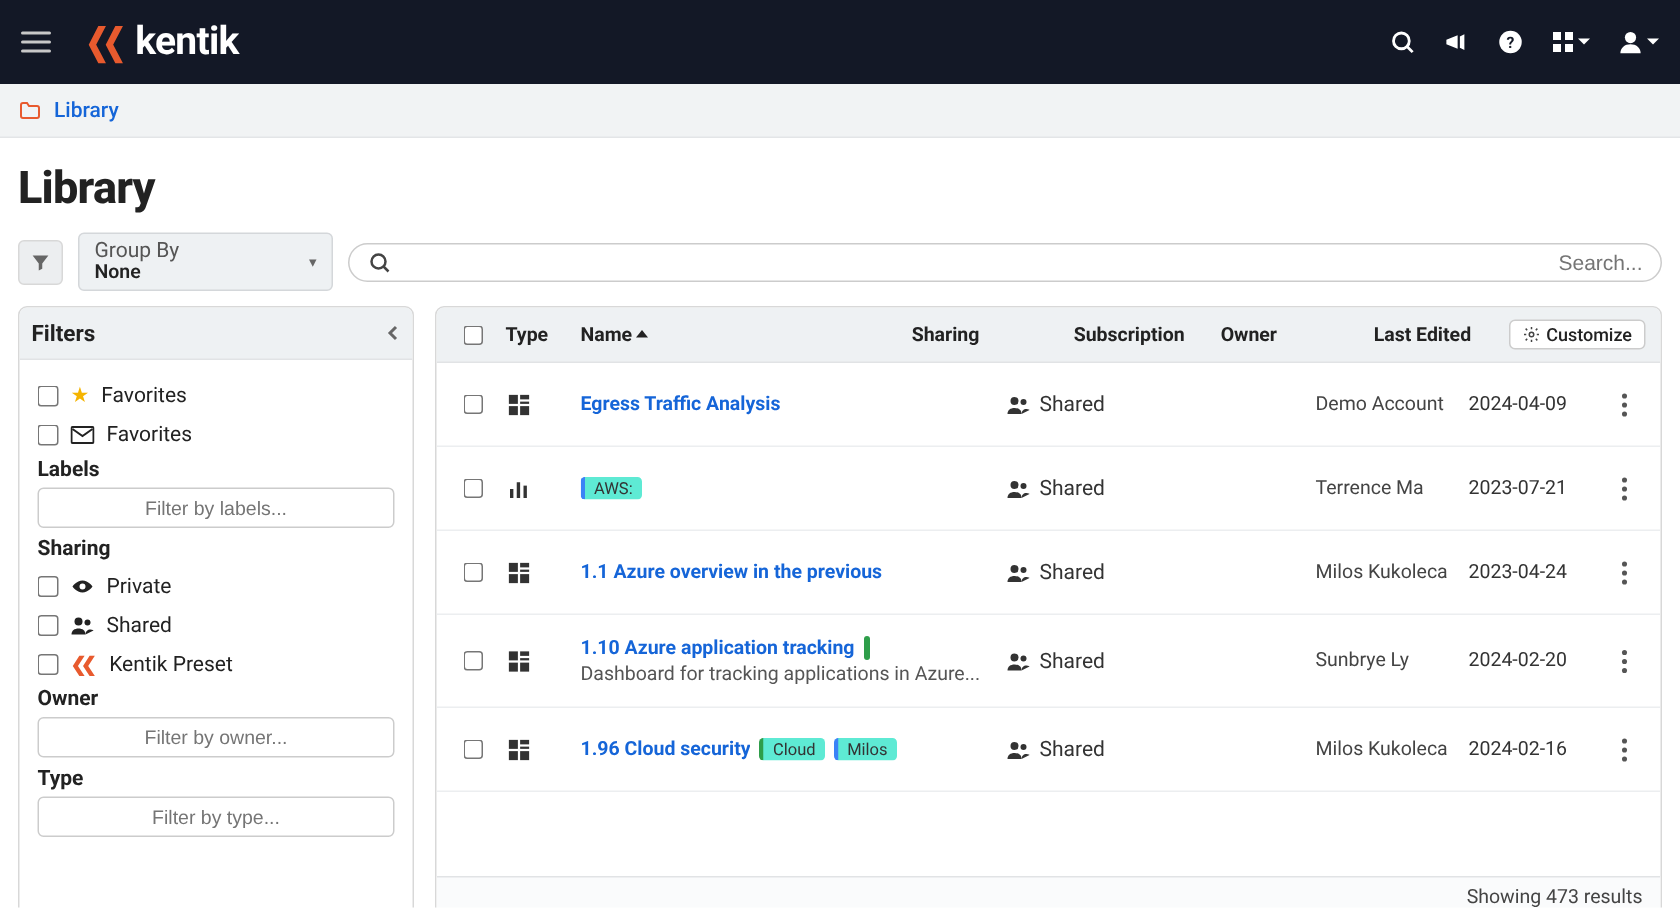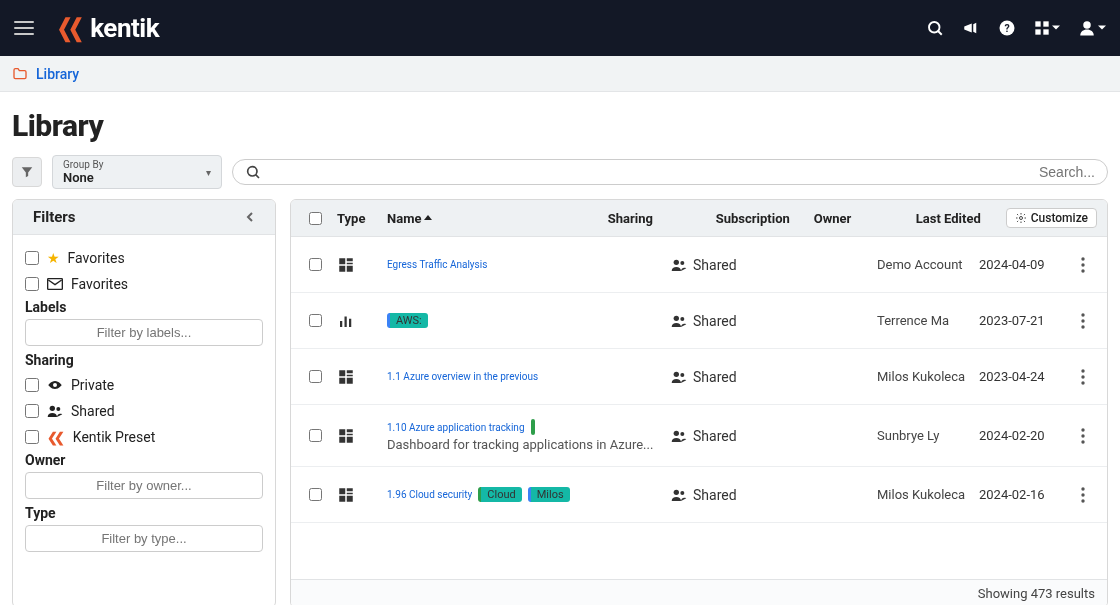--- a/index.html
+++ b/index.html
@@ -24,30 +24,30 @@
 .crumb-actions > div { cursor: pointer; display: flex; align-items: center; gap: 4px; }
 
 
 .page-title { padding: 16px 12px 12px; font-size: 30px; font-weight: 800; letter-spacing: -0.5px; }
 
 
 .controls-row { display: flex; align-items: center; gap: 10px; padding: 0 12px 10px; }
 .filter-btn { width: 30px; height: 30px; border: 1px solid #d8d8d8; background: #eceef0; border-radius: 4px; display: flex; align-items: center; justify-content: center; cursor: pointer; }
 .groupby-box { border: 1px solid #d4d7da; background: #eef1f3; border-radius: 4px; padding: 3px 10px; width: 170px; display: flex; align-items: center; justify-content: space-between; cursor: pointer; }
 .groupby-box .gb-text { display: flex; flex-direction: column; line-height: 1.15; }
-.groupby-box .gb-label { font-size: 10px; color: #555; }
+.groupby-box .gb-label { font-size: 14px; color: #555; }
 .groupby-box .gb-value { font-size: 13px; font-weight: 600; }
 .groupby-box .caret { color: #666; font-size: 10px; }
 .search-wrap { flex: 1; display: flex; align-items: center; border: 1px solid #ccc; border-radius: 18px; padding: 4px 12px; background: #fff; }
 .search-wrap input { flex: 1; border: none; outline: none; font-size: 14px; background: transparent; }
 
 
 .main { display: flex; gap: 14px; padding: 0 12px; height: calc(605px - 56px - 36px - 56px - 48px); }
 .sidebar { width: 264px; border: 1px solid #d8d8d8; border-radius: 6px; background: #fff; display: flex; flex-direction: column; overflow: hidden; }
-.sidebar-head { background: #eef1f3; padding: 8px 20px; display: flex; align-items: center; justify-content: space-between; border-bottom: 1px solid #e1e3e5; }
+.sidebar-head { background: #eef1f3; padding: 8px 8px; display: flex; align-items: center; justify-content: space-between; border-bottom: 1px solid #e1e3e5; }
 .sidebar-head .title { font-weight: 700; font-size: 15px; }
 .sidebar-head .collapse { color: #666; cursor: pointer; font-size: 12px; }
 .sidebar-body { padding: 10px 12px; overflow-y: auto; flex: 1; }
 .filter-row { display: flex; align-items: center; gap: 8px; padding: 5px 0; }
 .filter-row input[type=checkbox] { width: 14px; height: 14px; cursor: pointer; }
 .filter-section-label { font-weight: 700; margin-top: 2px; margin-bottom: 4px; font-size: 14px; }
 .filter-input { width: 100%; border: 1px solid #ccc; border-radius: 4px; padding: 5px 8px; font-size: 13px; margin-bottom: 4px; text-align: center; }
 
 .content { flex: 1; border: 1px solid #d8d8d8; border-radius: 6px; display: flex; flex-direction: column; overflow: hidden; position: relative; }
 .table-head { display: flex; align-items: center; background: #eef1f3; padding: 8px 10px; border-bottom: 1px solid #e1e3e5; gap: 8px; font-size: 13px; font-weight: 700; }
@@ -58,24 +58,24 @@
 .col-sub { width: 90px; }
 .col-owner { width: 94px; }
 .col-edited { width: 82px; }
 .customize-btn { margin-left: auto; border: 1px solid #ccc; border-radius: 4px; background: #fff; padding: 2px 8px; font-size: 12px; display: flex; align-items: center; gap: 4px; cursor: pointer; font-weight: 500; }
 
 .table-body { flex: 1; overflow-y: auto; }
 .row { display: flex; align-items: center; padding: 14px 10px; border-bottom: 1px solid #eceef0; gap: 8px; min-height: 56px; }
 .row .type-icon { color: #333; display: flex; }
 .row .name-cell { flex: 1; min-width: 200px; display: flex; flex-direction: column; gap: 2px; overflow: hidden; }
 .row .name-line { display: flex; align-items: center; gap: 6px; overflow: hidden; }
-.row .name-link { color: #1565d8; font-weight: 400; font-size: 10px; cursor: pointer; white-space: nowrap; overflow: hidden; text-overflow: ellipsis; max-width: 250px; }
+.row .name-link { color: #1565d8; font-weight: 700; font-size: 13px; cursor: pointer; white-space: nowrap; overflow: hidden; text-overflow: ellipsis; max-width: 250px; }
 .row .name-link.tight { max-width: 140px; }
 .row .name-sub { color: #555; font-size: 13px; white-space: nowrap; overflow: hidden; text-overflow: ellipsis; }
-.row .tag { display: inline-block; font-size: 11px; padding: 1px 6px; border-radius: 3px; background: #14b8a6; color: #333; border-left: 3px solid #999; white-space: nowrap; }
+.row .tag { display: inline-block; font-size: 11px; padding: 1px 6px; border-radius: 3px; background: #5eead4; color: #333; border-left: 3px solid #999; white-space: nowrap; }
 .row .sharing-cell { width: 100px; display: flex; align-items: center; gap: 6px; color: #333; }
 .row .sub-cell { width: 90px; }
 .row .owner-cell { width: 94px; color: #444; font-size: 13px; }
 .row .edited-cell { width: 82px; color: #333; font-size: 13px; }
 .row .menu-cell { width: 28px; display:flex; justify-content:center; cursor: pointer; color: #555; }
 
 .footer { border-top: 1px solid #e1e3e5; padding: 6px 12px; text-align: right; color: #444; font-size: 13px; background: #fafbfc; }
 
 .star { color: #f5b400; }
 .env { color: #333; }

